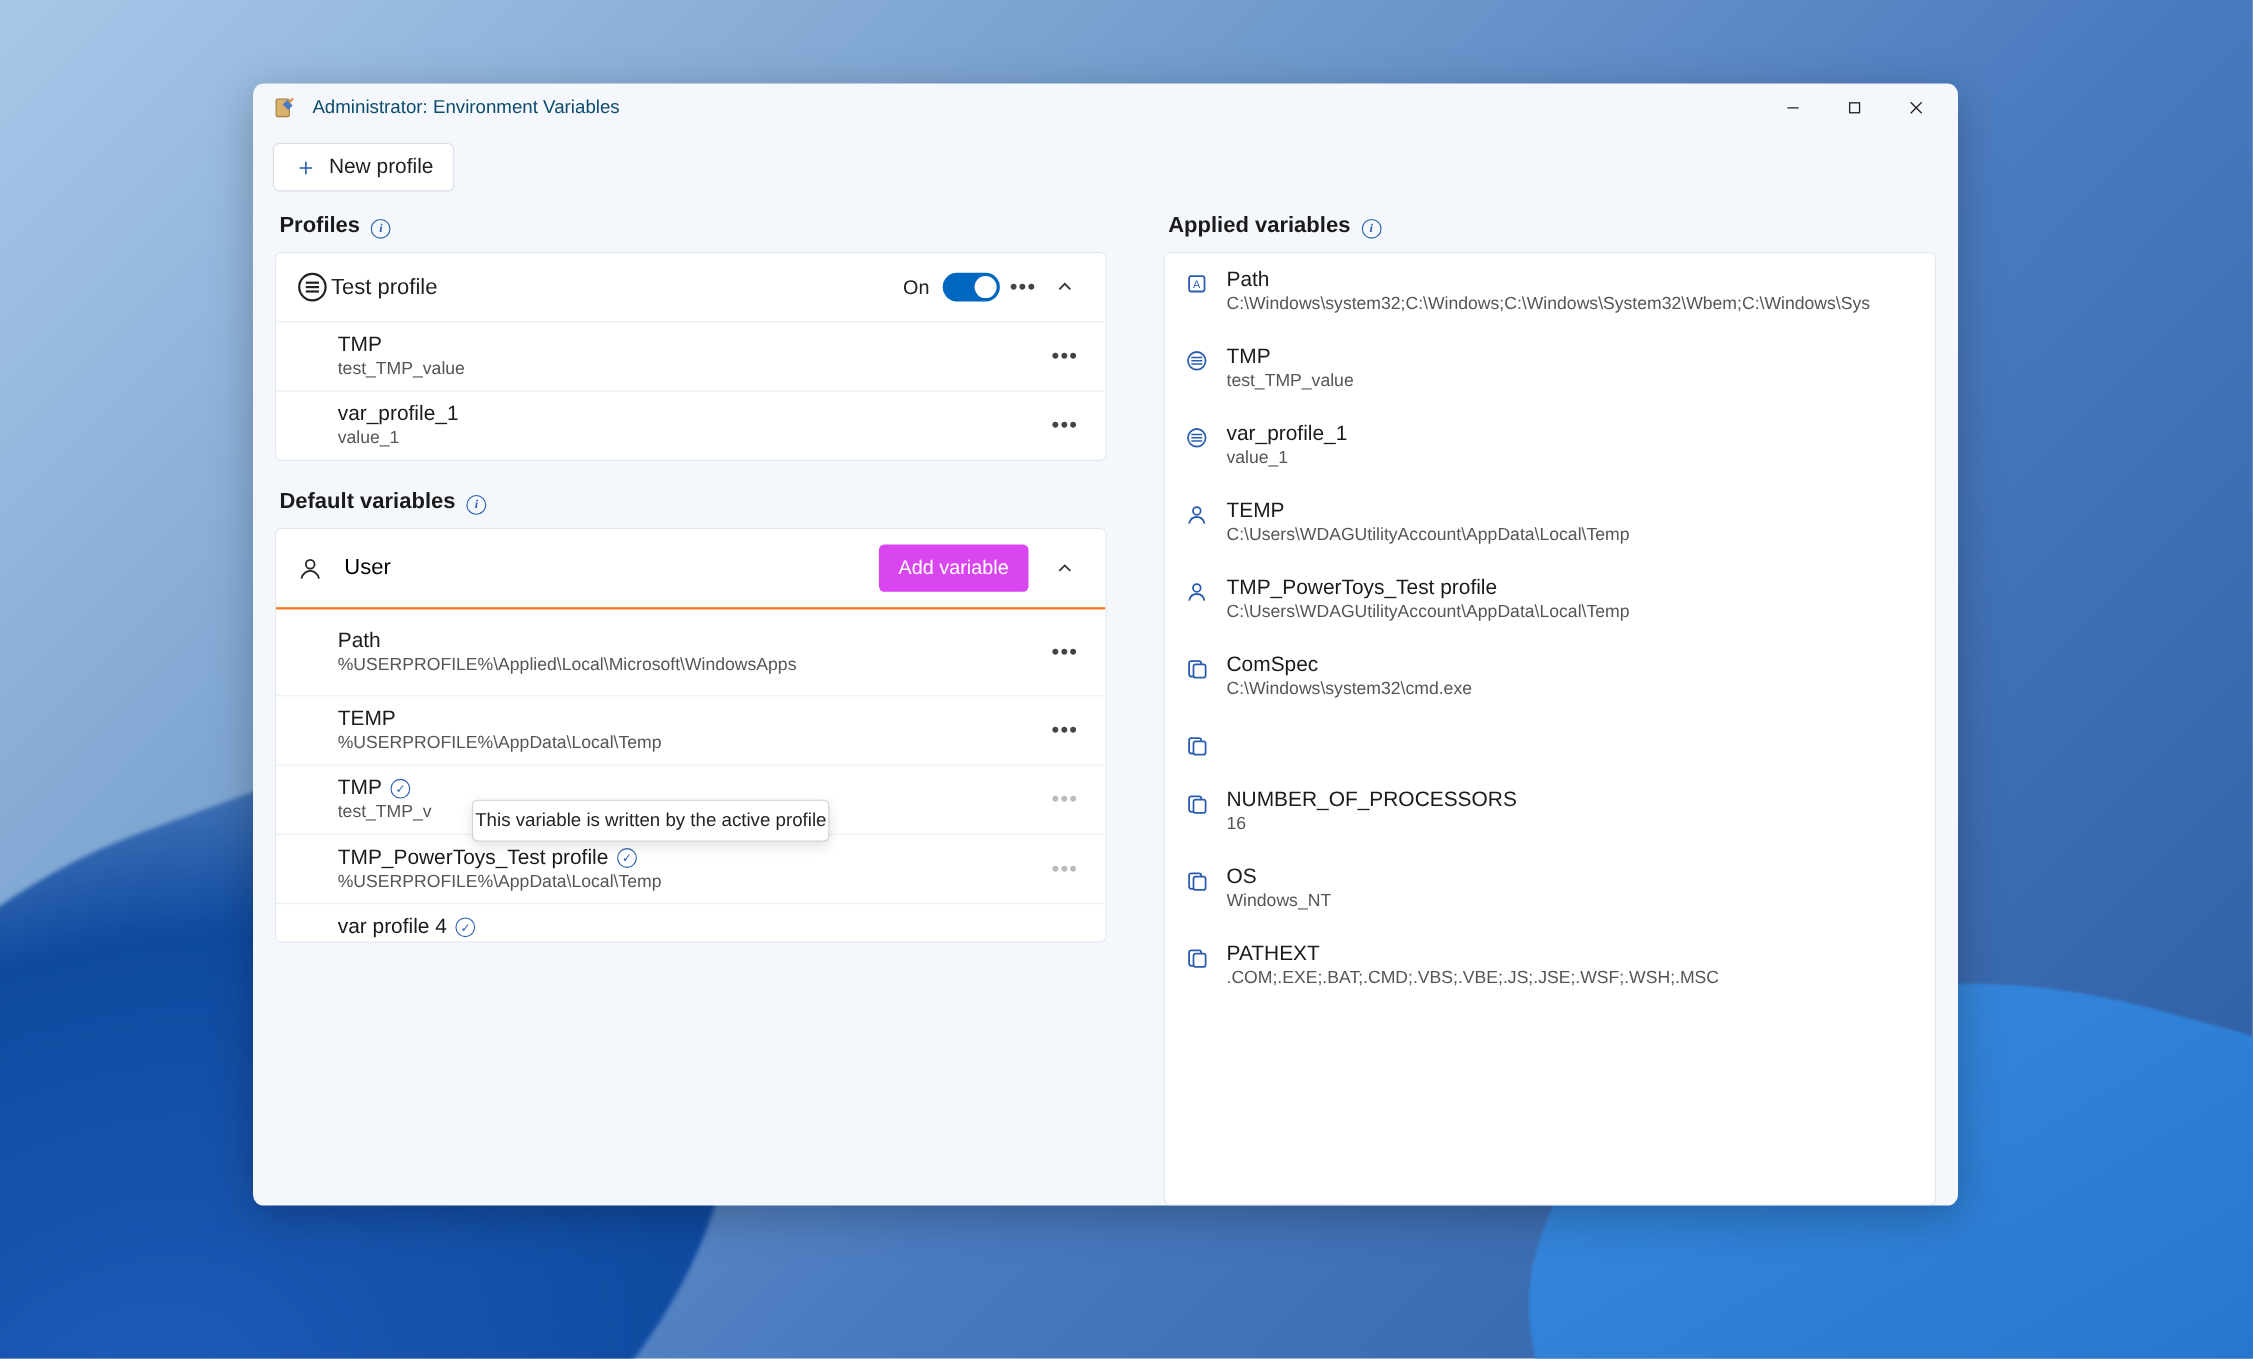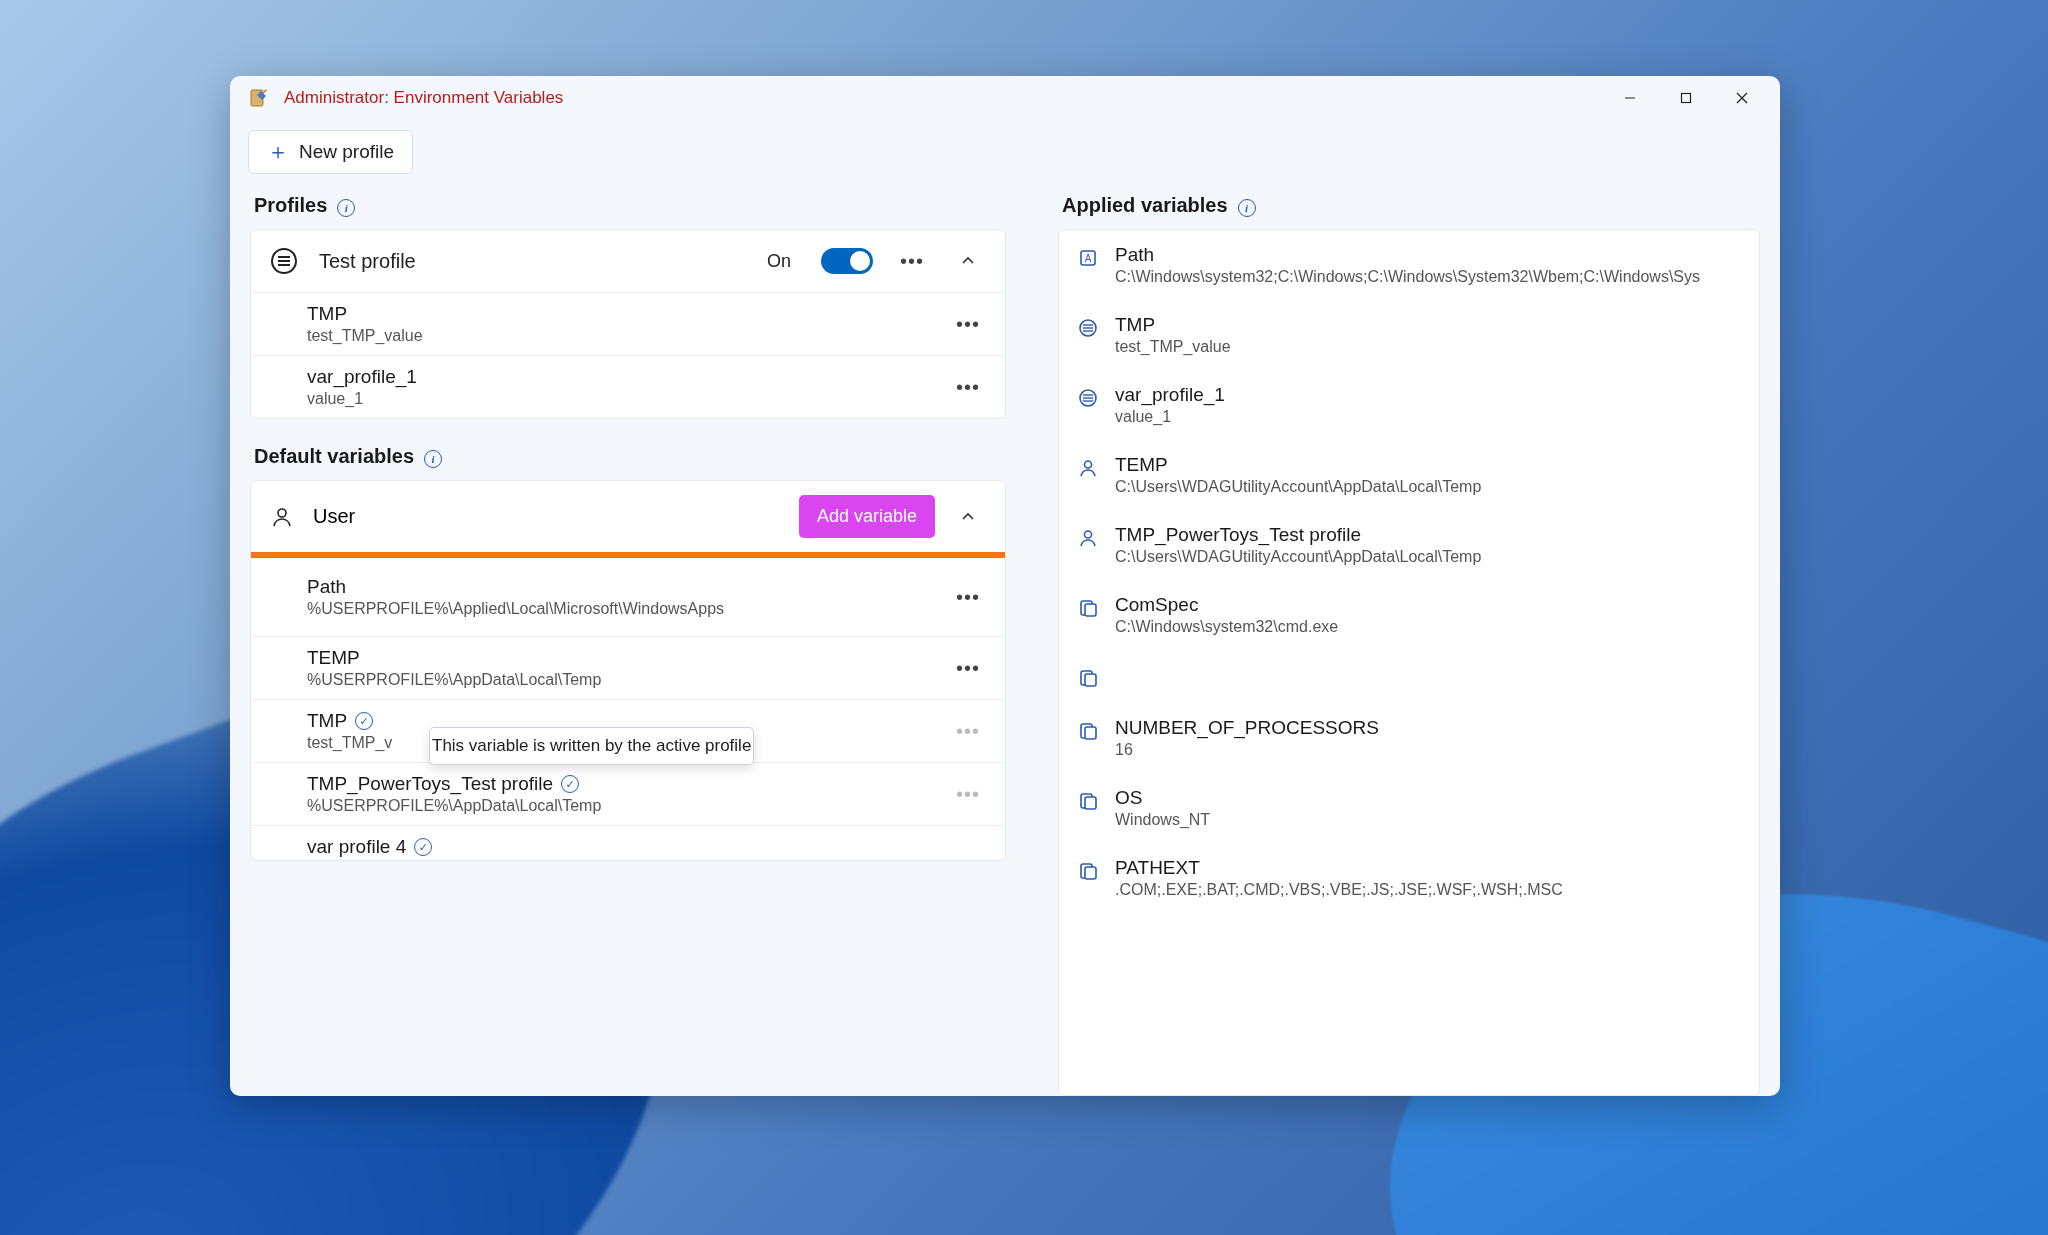--- a/index.html
+++ b/index.html
@@ -45,21 +45,21 @@
     height: 44px;
     display: flex;
     align-items: center;
     padding: 0 10px;
   }
   .app-icon {
     width: 22px; height: 22px;
     margin: 0 14px 0 8px;
     display: inline-flex; align-items: center; justify-content: center;
   }
-  .title-text { font-size: 17px; color: #b91c1c; text-align: right; }
+  .title-text { font-size: 17px; color: #0c4a6e; text-align: right; }
   .win-controls { margin-left: auto; display: flex; }
   .win-btn {
     width: 56px; height: 44px;
     display: flex; align-items: center; justify-content: center;
     cursor: pointer;
   }
   .toolbar { padding: 10px 18px 20px 18px; }
   .new-profile-btn {
     display: inline-flex; align-items: center; gap: 10px;
     background: #fff;
@@ -101,21 +101,21 @@
     overflow: hidden;
   }
   .scrolly { overflow-y: auto; position: relative; }
   .left-scroll { flex: 1; padding-right: 4px; }
   .left-scroll::-webkit-scrollbar { width: 6px; }
   .left-scroll::-webkit-scrollbar-thumb { background: #b3b9c4; border-radius: 3px; }
 
   .profile-header-row {
     display: flex; align-items: center;
     padding: 14px 20px 14px 20px;
-    gap: 22px;
+    gap: 4px;
     border-bottom: 1px solid #ebeef4;
   }
   .profile-icon-circle {
     width: 26px; height: 26px; border: 2px solid #222; border-radius: 50%;
     display: flex; align-items: center; justify-content: center;
   }
   .hamburger { display:flex; flex-direction: column; gap: 2.5px; }
   .hamburger span { display:block; width:12px; height:1.8px; background:#222; }
   .profile-name { font-size: 20px; color: #222; flex:1; }
   .toggle-label { font-size: 18px; color: #222; margin-right: 8px; }
@@ -149,21 +149,21 @@
     display:inline-flex; align-items:center; justify-content:center;
     font-size:11px; color:#2a5db0;
   }
   .more-dim { color:#bbb; }
 
   .section-gap { height: 26px; }
 
   .default-header-row {
     display:flex; align-items:center;
     padding: 14px 20px; gap: 16px;
-    border-bottom: 6px solid #f97316;
+    border-bottom: 2px solid #f97316;
   }
   .user-icon { font-size: 22px; color:#222; width:26px; text-align:center; }
   .user-label { font-size: 20px; flex:1; }
   .add-var-btn {
     background:#d946ef; color:#fff; border:none; border-radius:5px;
     padding: 11px 18px; font-size: 18px; cursor:pointer;
   }
 
   
   .applied-panel {

